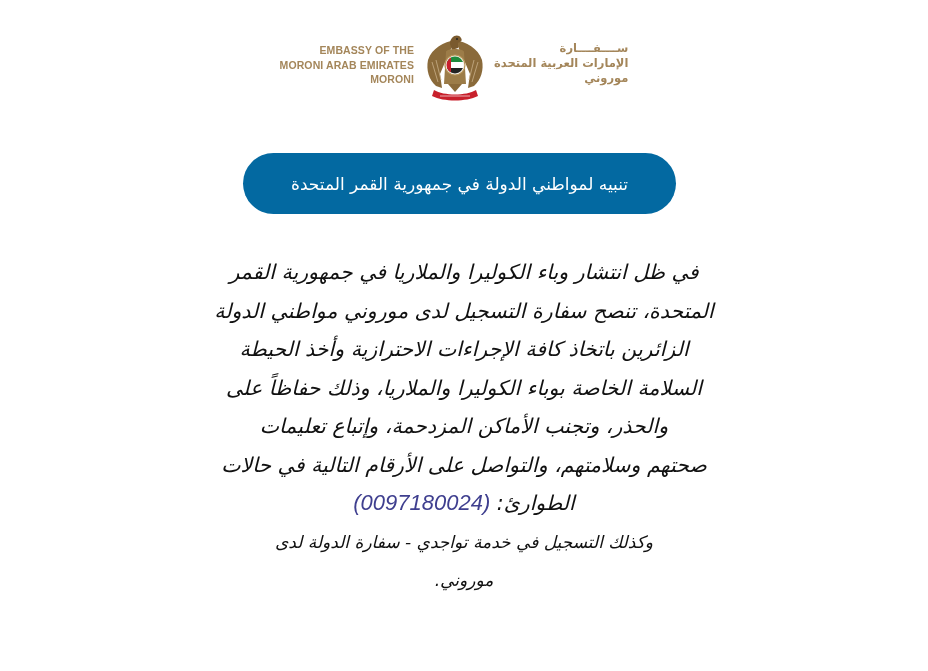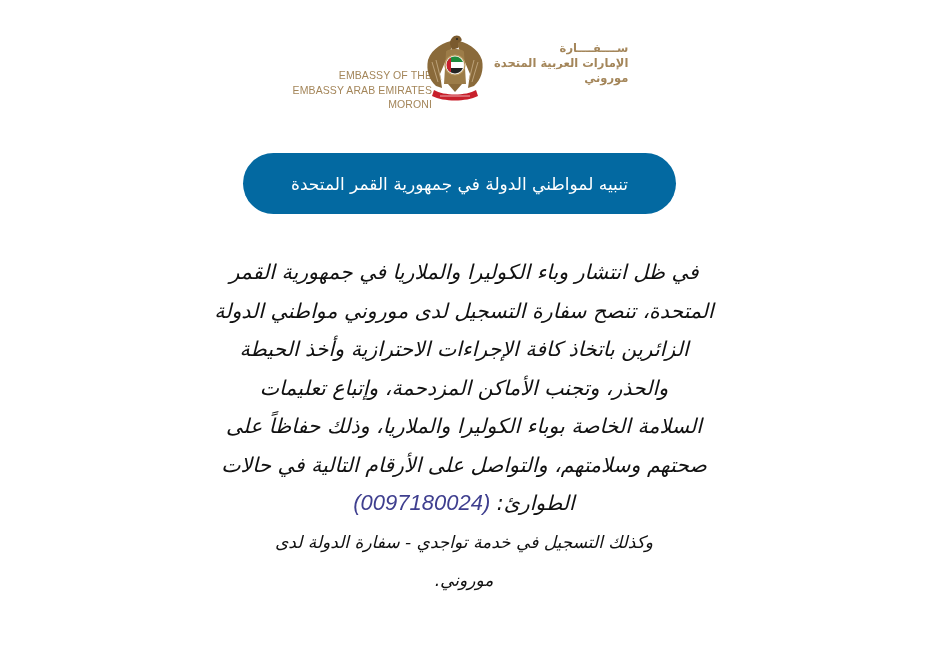--- a/index.html
+++ b/index.html
@@ -16,30 +16,29 @@
     }
     .header {
       position: absolute;
       left: 0;
       top: 30px;
       width: 928px;
       height: 75px;
     }
     .en-block {
       position: absolute;
-      right: 496px; 
+      right: 514px; 
       top: 13px;
       text-align: right;
       color: #a4865a;
       font-family: "Liberation Sans", sans-serif;
-      font-weight: normal;
+      font-weight: bold;
       font-size: 10.5px;
       line-height: 14.5px;
       letter-spacing: 0.1px;
-      margin-top: 25px;
     }
     .en-block div { white-space: nowrap; }
     .ar-block {
       position: absolute;
       left: 494px;
       top: 11px;
       text-align: right;
       direction: rtl;
       color: #a4865a;
       font-family: "DejaVu Sans", sans-serif;
@@ -95,21 +94,21 @@
       font-size: 17px;
       line-height: 38px;
     }
   </style>
 </head>
 <body>
 
 <div class="header">
   <div class="en-block">
     <div>EMBASSY OF THE</div>
-    <div>EMBASSY ARAB EMIRATES</div>
+    <div>MORONI ARAB EMIRATES</div>
     <div>MORONI</div>
   </div>
 
   <div class="emblem">
     <svg width="62" height="72" viewBox="0 0 62 72">
 
       <path d="M31 10 C20 12 8 18 4 30 C2 40 5 50 12 56 L18 58 L16 44 L22 30 Z" fill="#8a6a3a"></path>
       <path d="M31 10 C42 12 54 18 58 30 C60 40 57 50 50 56 L44 58 L46 44 L40 30 Z" fill="#8a6a3a"></path>
 
       <g stroke="#c9b08a" stroke-width="1" opacity="0.8">
@@ -152,22 +151,22 @@
 </div>
 
 <div class="pill">
   <span>تنبيه لمواطني الدولة في جمهورية القمر المتحدة</span>
 </div>
 
 <div class="body-text">
   <span class="line">في ظل انتشار وباء الكوليرا والملاريا في جمهورية القمر</span>
   <span class="line">المتحدة، تنصح سفارة التسجيل لدى موروني مواطني الدولة</span>
   <span class="line">الزائرين باتخاذ كافة الإجراءات الاحترازية وأخذ الحيطة</span>
+  <span class="line">السلامة الخاصة بوباء الكوليرا والملاريا، وذلك حفاظاً على</span>
   <span class="line">والحذر، وتجنب الأماكن المزدحمة، وإتباع تعليمات</span>
-  <span class="line">السلامة الخاصة بوباء الكوليرا والملاريا، وذلك حفاظاً على</span>
   <span class="line">صحتهم وسلامتهم، والتواصل على الأرقام التالية في حالات</span>
   <span class="line">
     <span>الطوارئ:</span>
     <span class="phone" dir="ltr">(0097180024)</span>
   </span>
   <span class="line sub">وكذلك التسجيل في خدمة تواجدي - سفارة الدولة لدى</span>
   <span class="line sub">موروني.</span>
 </div>
 
 </body></html>

